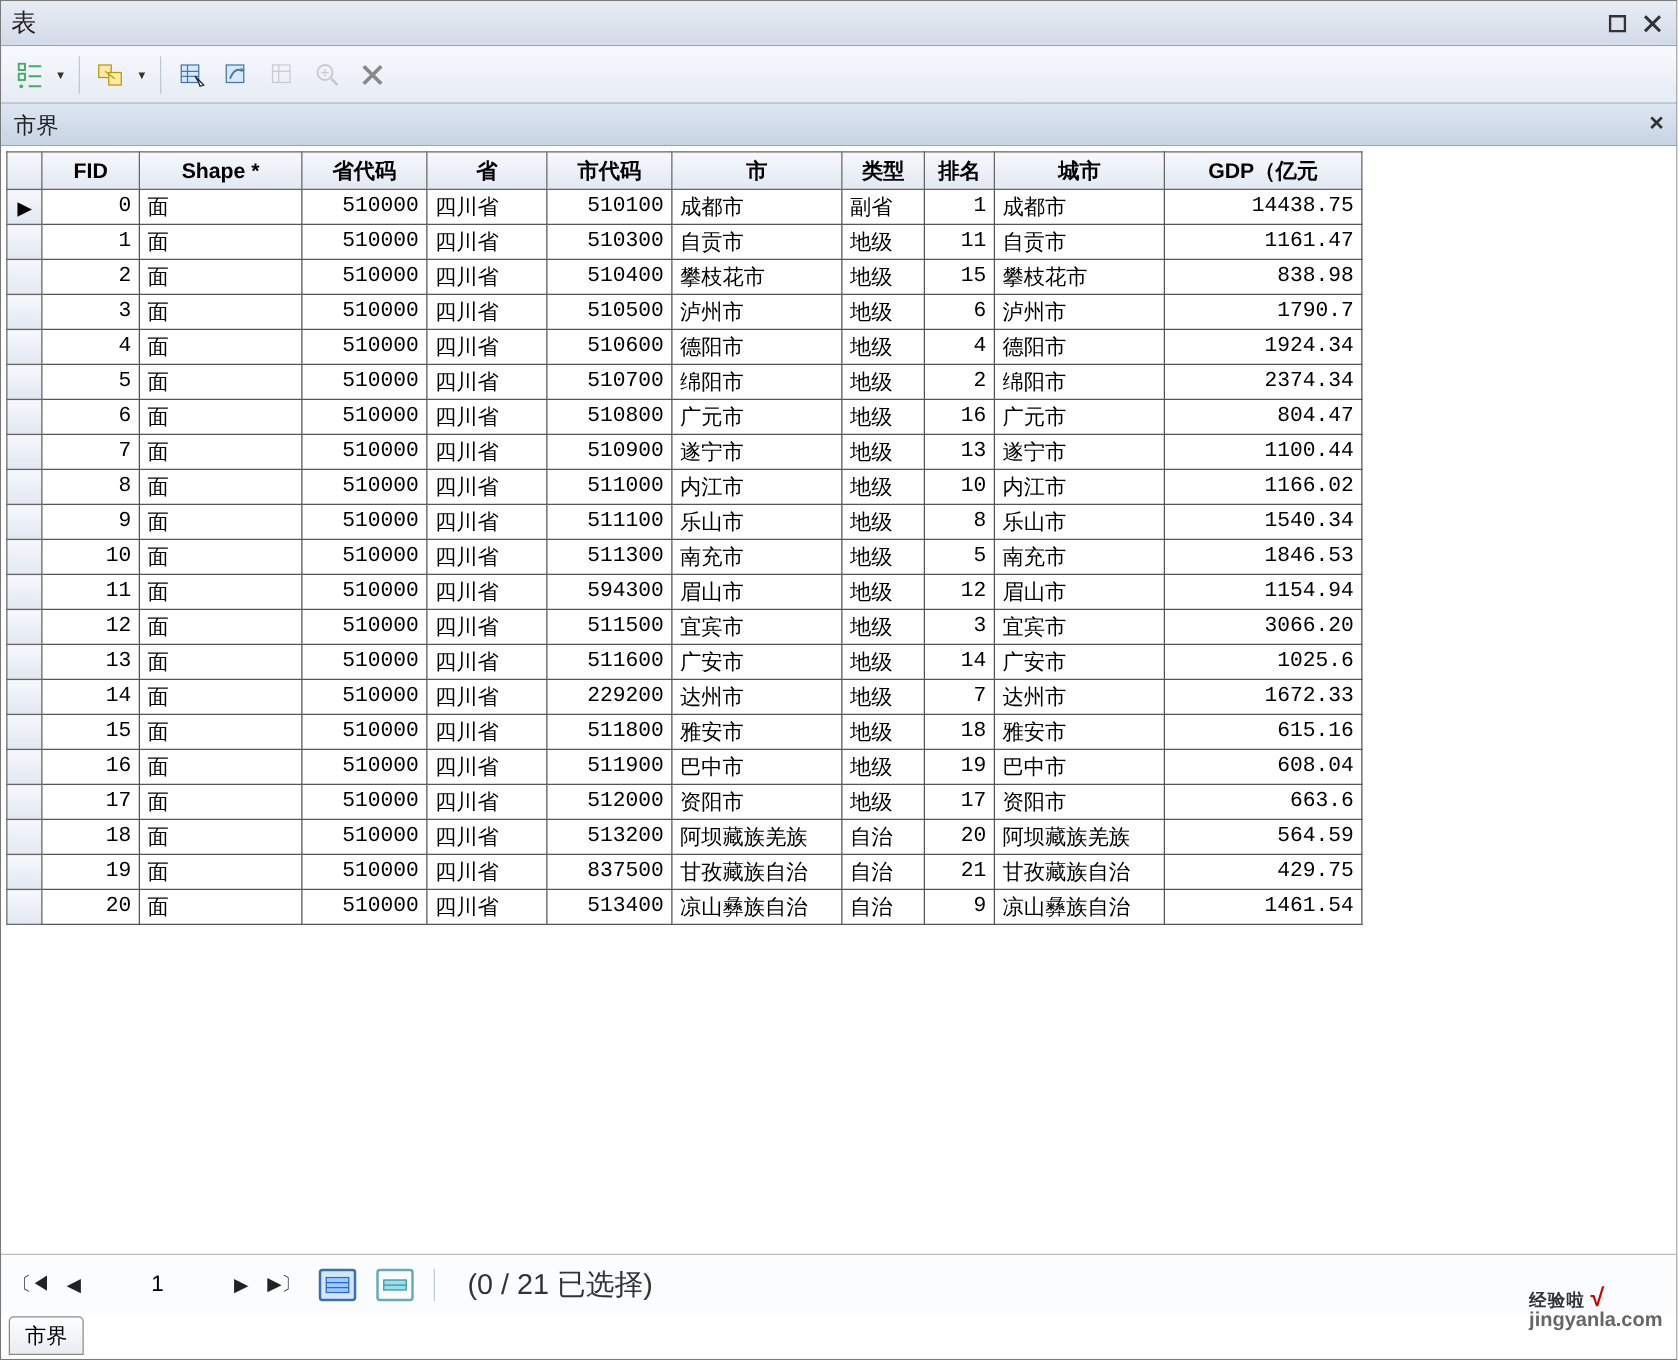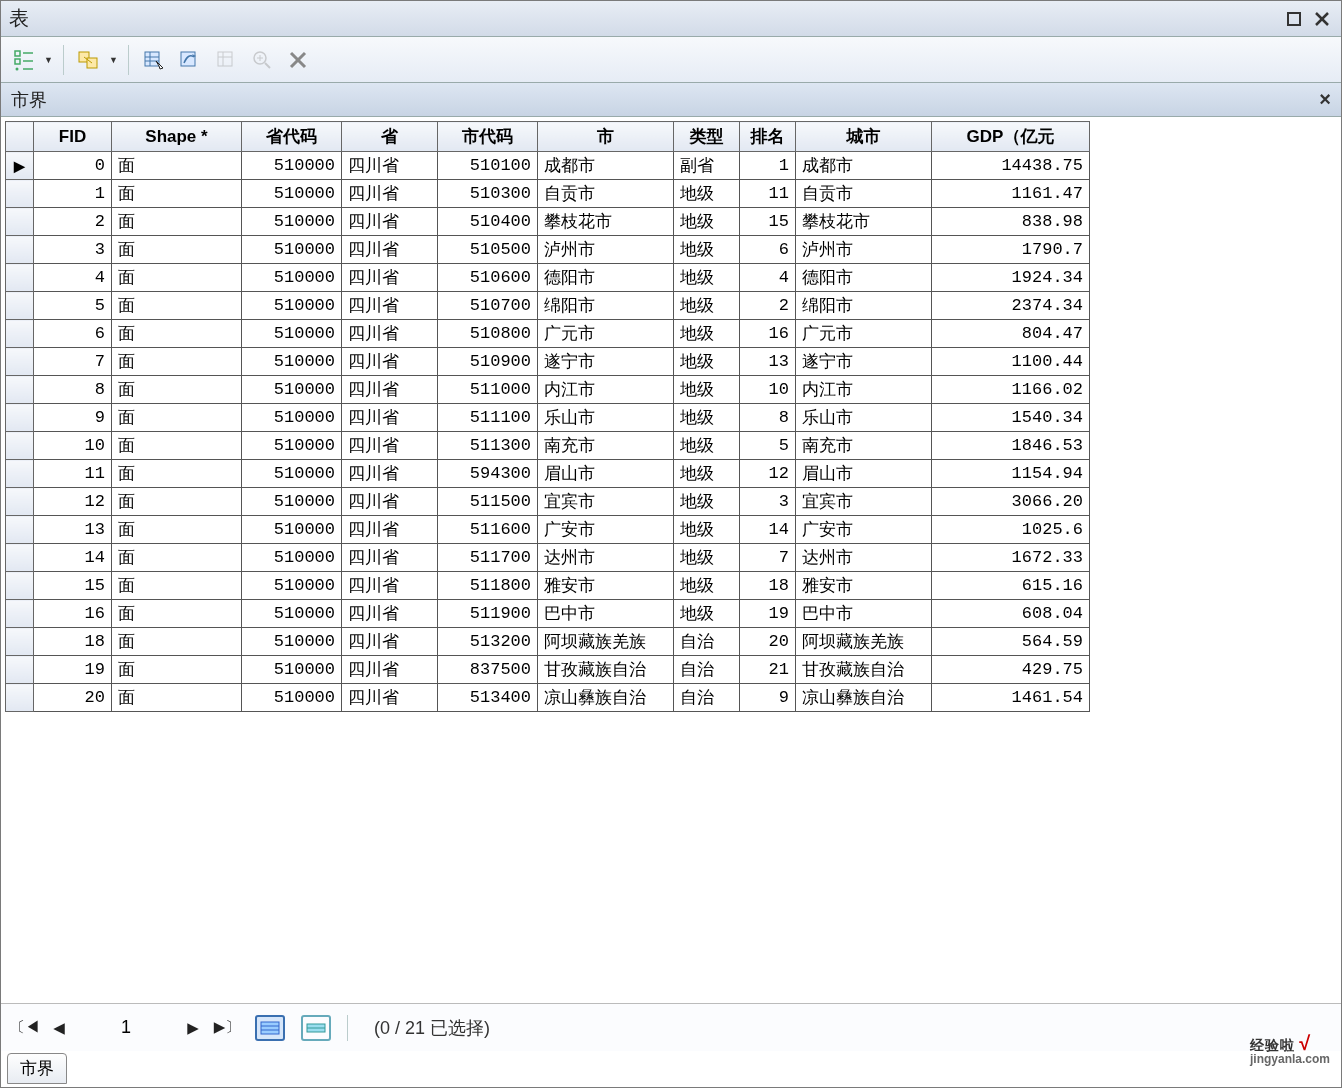--- a/index.html
+++ b/index.html
@@ -29,29 +29,29 @@
 .grid .rowsel { width: 28px; background: linear-gradient(#f6f8fb,#e2e8f2); border: 1px solid #666; }
 .grid .ptr { width: 14px; text-align: center; font-size: 14px; font-weight: bold; }
 .grid .num { text-align: right; font-family: "Courier New", monospace; }
 .grid .txt { text-align: left; }
 
 .navbar { border-top: 1px solid #bbb; height: 48px; display: flex; align-items: center; padding: 0 12px; gap: 10px; background: #fbfcfe; }
 .navbtn { width: 24px; height: 24px; display: flex; align-items: center; justify-content: center; font-size: 15px; color: #222; cursor: pointer; }
 .pageinput { width: 90px; height: 26px; text-align: center; border: none; font-size: 18px; background: transparent; }
 .viewbtn { width: 30px; height: 26px; border: 2px solid #3a6fb0; border-radius: 3px; display: flex; align-items: center; justify-content: center; cursor: pointer; margin-left: 6px; }
 .viewbtn.active { background: #d6e6fa; }
-.sel-status { font-size: 18px; color: #333; margin-left: 10px; }
+.sel-status { font-size: 23px; color: #333; margin-left: 10px; }
 
 .tabbar { height: 36px; display: flex; align-items: flex-start; padding: 2px 6px; background: #fff; }
 .tab { border: 1px solid #888; border-radius: 4px 4px 0 0; padding: 3px 12px; font-size: 17px; background: linear-gradient(#fefefe,#e8ecf2); cursor: pointer; }
 
 .watermark { position: fixed; right: 12px; bottom: 22px; font-size: 15px; color: #333; font-weight: bold; pointer-events: none; font-family: Arial; }
 .watermark .wt { font-size: 14px; letter-spacing: 1px; }
 .watermark .ck { color: #c00; font-size: 20px; }
-.watermark .wd { font-size: 12px; color:#666; display:block; text-align:right; margin-top:-3px;}
+.watermark .wd { font-size: 16px; color:#666; display:block; text-align:right; margin-top:-3px;}
 
 svg { display: block; }
 
 .col-fid { width: 78px; }
 .col-shape { width: 130px; }
 .col-pcode { width: 100px; }
 .col-prov { width: 96px; }
 .col-ccode { width: 100px; }
 .col-city { width: 136px; }
 .col-type { width: 66px; }
@@ -354,21 +354,21 @@
             <td class="num">14</td>
             <td class="txt">广安市</td>
             <td class="num">1025.6</td>
           </tr>
           <tr>
             <td class="rowsel ptr"></td>
             <td class="num">14</td>
             <td class="txt">面</td>
             <td class="num">510000</td>
             <td class="txt">四川省</td>
-            <td class="num">511700</td>
+            <td class="num">229200</td>
             <td class="txt">达州市</td>
             <td class="txt">地级</td>
             <td class="num">7</td>
             <td class="txt">达州市</td>
             <td class="num">1672.33</td>
           </tr>
           <tr>
             <td class="rowsel ptr"></td>
             <td class="num">15</td>
             <td class="txt">面</td>
@@ -386,20 +386,33 @@
             <td class="num">16</td>
             <td class="txt">面</td>
             <td class="num">510000</td>
             <td class="txt">四川省</td>
             <td class="num">511900</td>
             <td class="txt">巴中市</td>
             <td class="txt">地级</td>
             <td class="num">19</td>
             <td class="txt">巴中市</td>
             <td class="num">608.04</td>
+          </tr>
+          <tr>
+            <td class="rowsel ptr"></td>
+            <td class="num">17</td>
+            <td class="txt">面</td>
+            <td class="num">510000</td>
+            <td class="txt">四川省</td>
+            <td class="num">512000</td>
+            <td class="txt">资阳市</td>
+            <td class="txt">地级</td>
+            <td class="num">17</td>
+            <td class="txt">资阳市</td>
+            <td class="num">663.6</td>
           </tr>
           <tr>
             <td class="rowsel ptr"></td>
             <td class="num">18</td>
             <td class="txt">面</td>
             <td class="num">510000</td>
             <td class="txt">四川省</td>
             <td class="num">513200</td>
             <td class="txt">阿坝藏族羌族</td>
             <td class="txt">自治</td>

